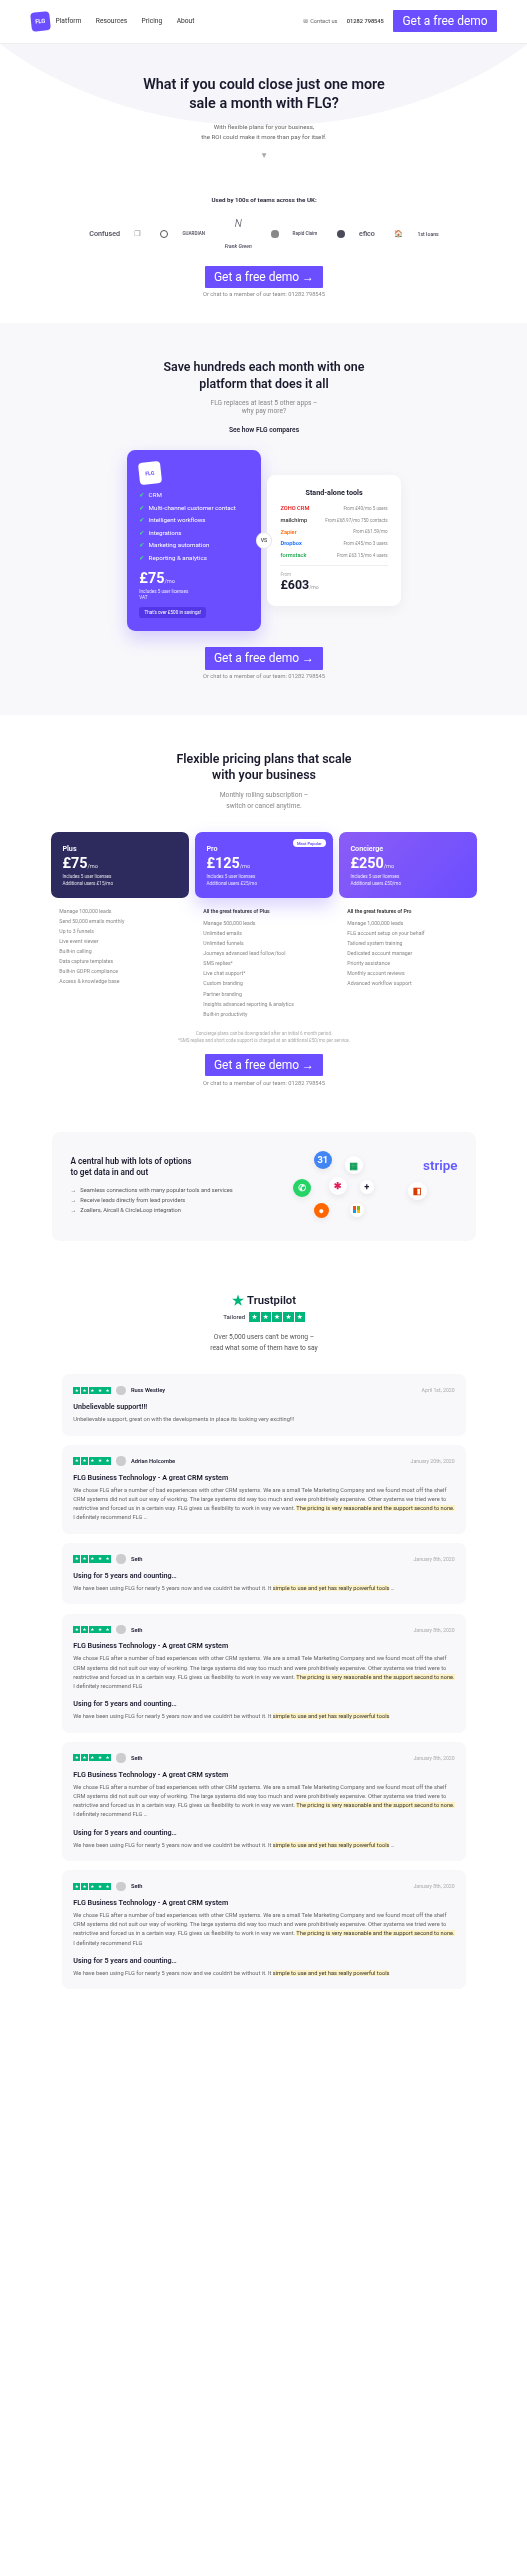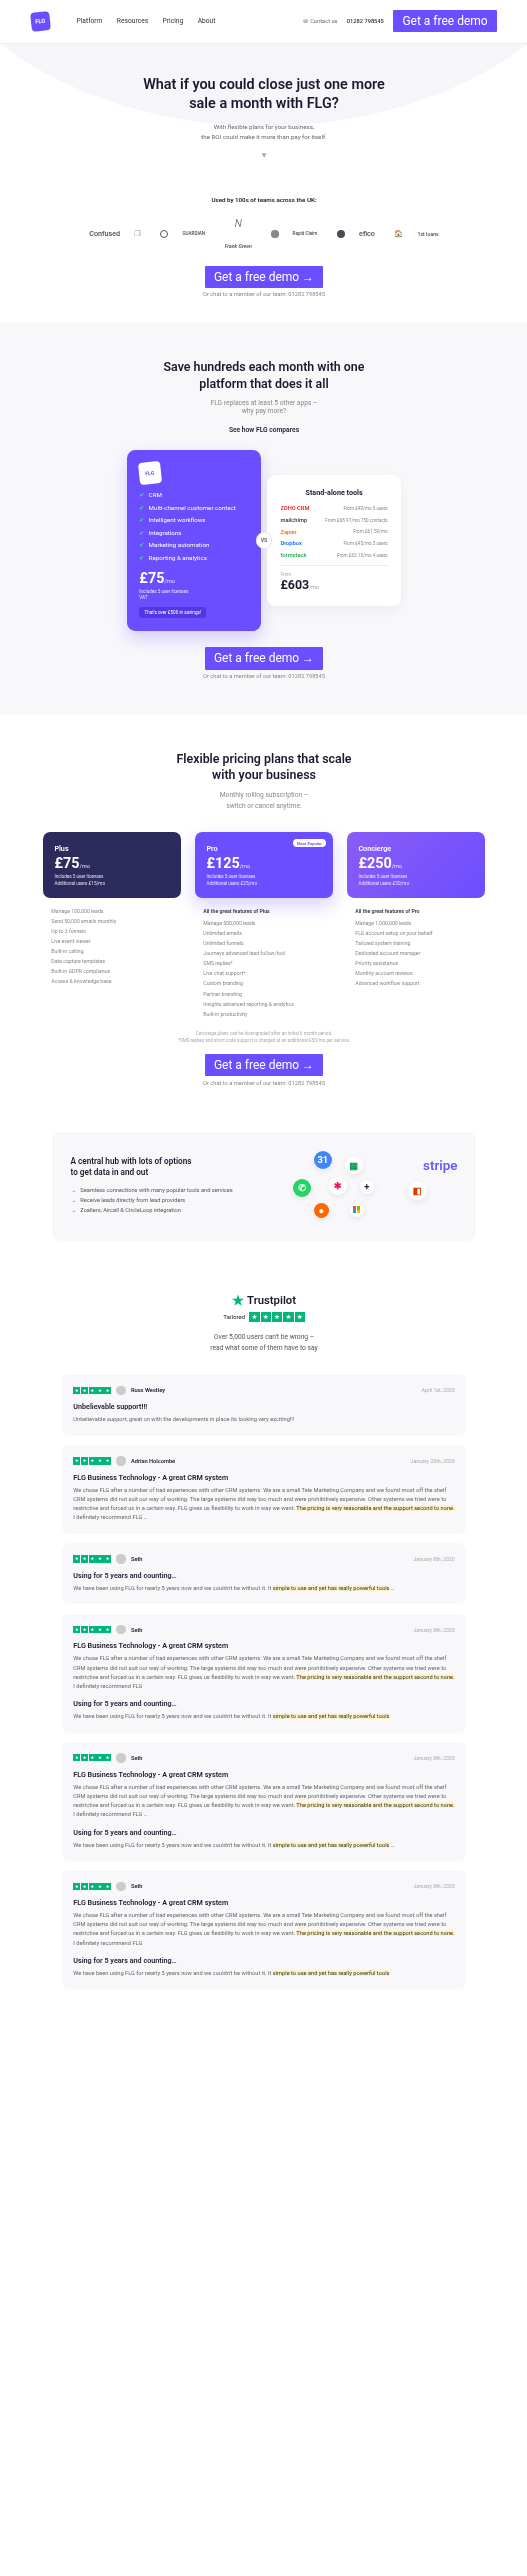--- a/index.html
+++ b/index.html
@@ -2,21 +2,21 @@
 <html style="font-size:8.2px"><head>
 <meta charset="utf-8">
 <style>
 * { margin:0; padding:0; box-sizing:border-box; }
 body { font-family:-apple-system,BlinkMacSystemFont,'Segoe UI',Roboto,sans-serif; color:#1a1a2e; background:#fff; width:528px; }
 a { text-decoration:none; color:inherit; }
 
 
 .header { display:flex; align-items:center; padding:10.3px 31px; border-bottom:0.5px solid #eee; background:#fff; }
 .logo { width:18.5px; height:18.5px; background:#6b4eff; border-radius:4.1px; display:flex; align-items:center; justify-content:center; color:#fff; font-weight:bold; font-size:5.7px; transform:rotate(-6deg); }
-.nav { display:flex; gap:14.4px; margin-left:27px; font-size:6.7px; color:#333; }
+.nav { display:flex; gap:14.4px; margin-left:6px; font-size:6.7px; color:#333; }
 .header-right { margin-left:auto; display:flex; align-items:center; gap:9.3px; font-size:5.7px; }
 .contact-link { display:flex; align-items:center; gap:2.1px; color:#666; }
 .phone-link { color:#333; font-weight:500; }
 .btn-demo { background:#6b4eff; color:#fff; padding:4.1px 9.3px; border-radius:1px; font-size:12px; font-weight:400; }
 
 
 .hero-wrap { position:relative; overflow:hidden; }
 .hero-bg { position:absolute; left:50%; top:-433px; width:721px; height:515px; border-radius:50%; background:#f5f5fa; transform:translateX(-50%); z-index:-1; }
 .hero { text-align:center; padding:31px 31px 20.6px; }
 .hero h1 { font-size:14.4px; font-weight:600; line-height:1.35; max-width:247px; margin:0 auto 9.3px; }
@@ -50,21 +50,21 @@
 .tool-row .name { font-size:5.7px; color:#333; font-weight:500; }
 .total-row { border-top:0.5px solid #eee; margin-top:7.2px; padding-top:6.2px; }
 .total-price { font-size:12.4px; font-weight:700; color:#1a1a2e; }
 .total-price small { font-size:5.2px; font-weight:400; color:#999; }
 .compare-cta { margin-top:20.6px; }
 
 
 .pricing { padding:36px 31px 26px; text-align:center; }
 .pricing h2 { font-size:12.4px; font-weight:600; max-width:196px; margin:0 auto 6.2px; line-height:1.35; }
 .pricing-sub { font-size:6.7px; color:#888; margin-bottom:20.6px; line-height:1.6; }
-.plan-cards { display:flex; justify-content:center; gap:8px; align-items:stretch; margin-bottom:10.3px; }
+.plan-cards { display:flex; justify-content:center; gap:0; align-items:stretch; margin-bottom:10.3px; }
 .plan-card { width:144px; text-align:left; }
 .plan-header { border-radius:7.2px; padding:11.3px; color:#fff; margin:0 3.1px 9.3px; position:relative; }
 .plan-plus .plan-header { background:#2d2b5e; }
 .plan-pro .plan-header { background:#6b4eff; box-shadow:0 7.2px 17.5px rgba(107,78,255,.25); }
 .plan-concierge .plan-header { background:linear-gradient(135deg,#8b5cf6,#6b4eff); }
 .plan-name { font-size:7.2px; font-weight:600; }
 .plan-price { font-size:14.4px; font-weight:700; margin-top:2.1px; }
 .plan-price small { font-size:5.7px; font-weight:400; opacity:.85; }
 .plan-includes { font-size:4.6px; opacity:.85; margin-top:2.6px; line-height:1.4; }
 .popular-badge { position:absolute; top:7.2px; right:7.2px; background:#fff; color:#6b4eff; font-size:4.1px; font-weight:600; padding:1.5px 4.1px; border-radius:5.2px; }

